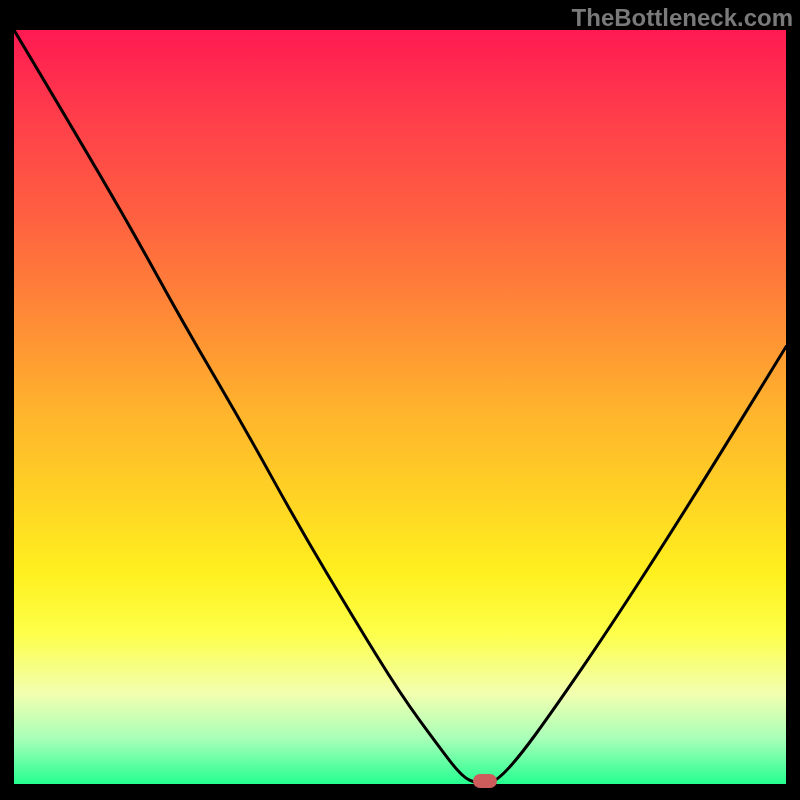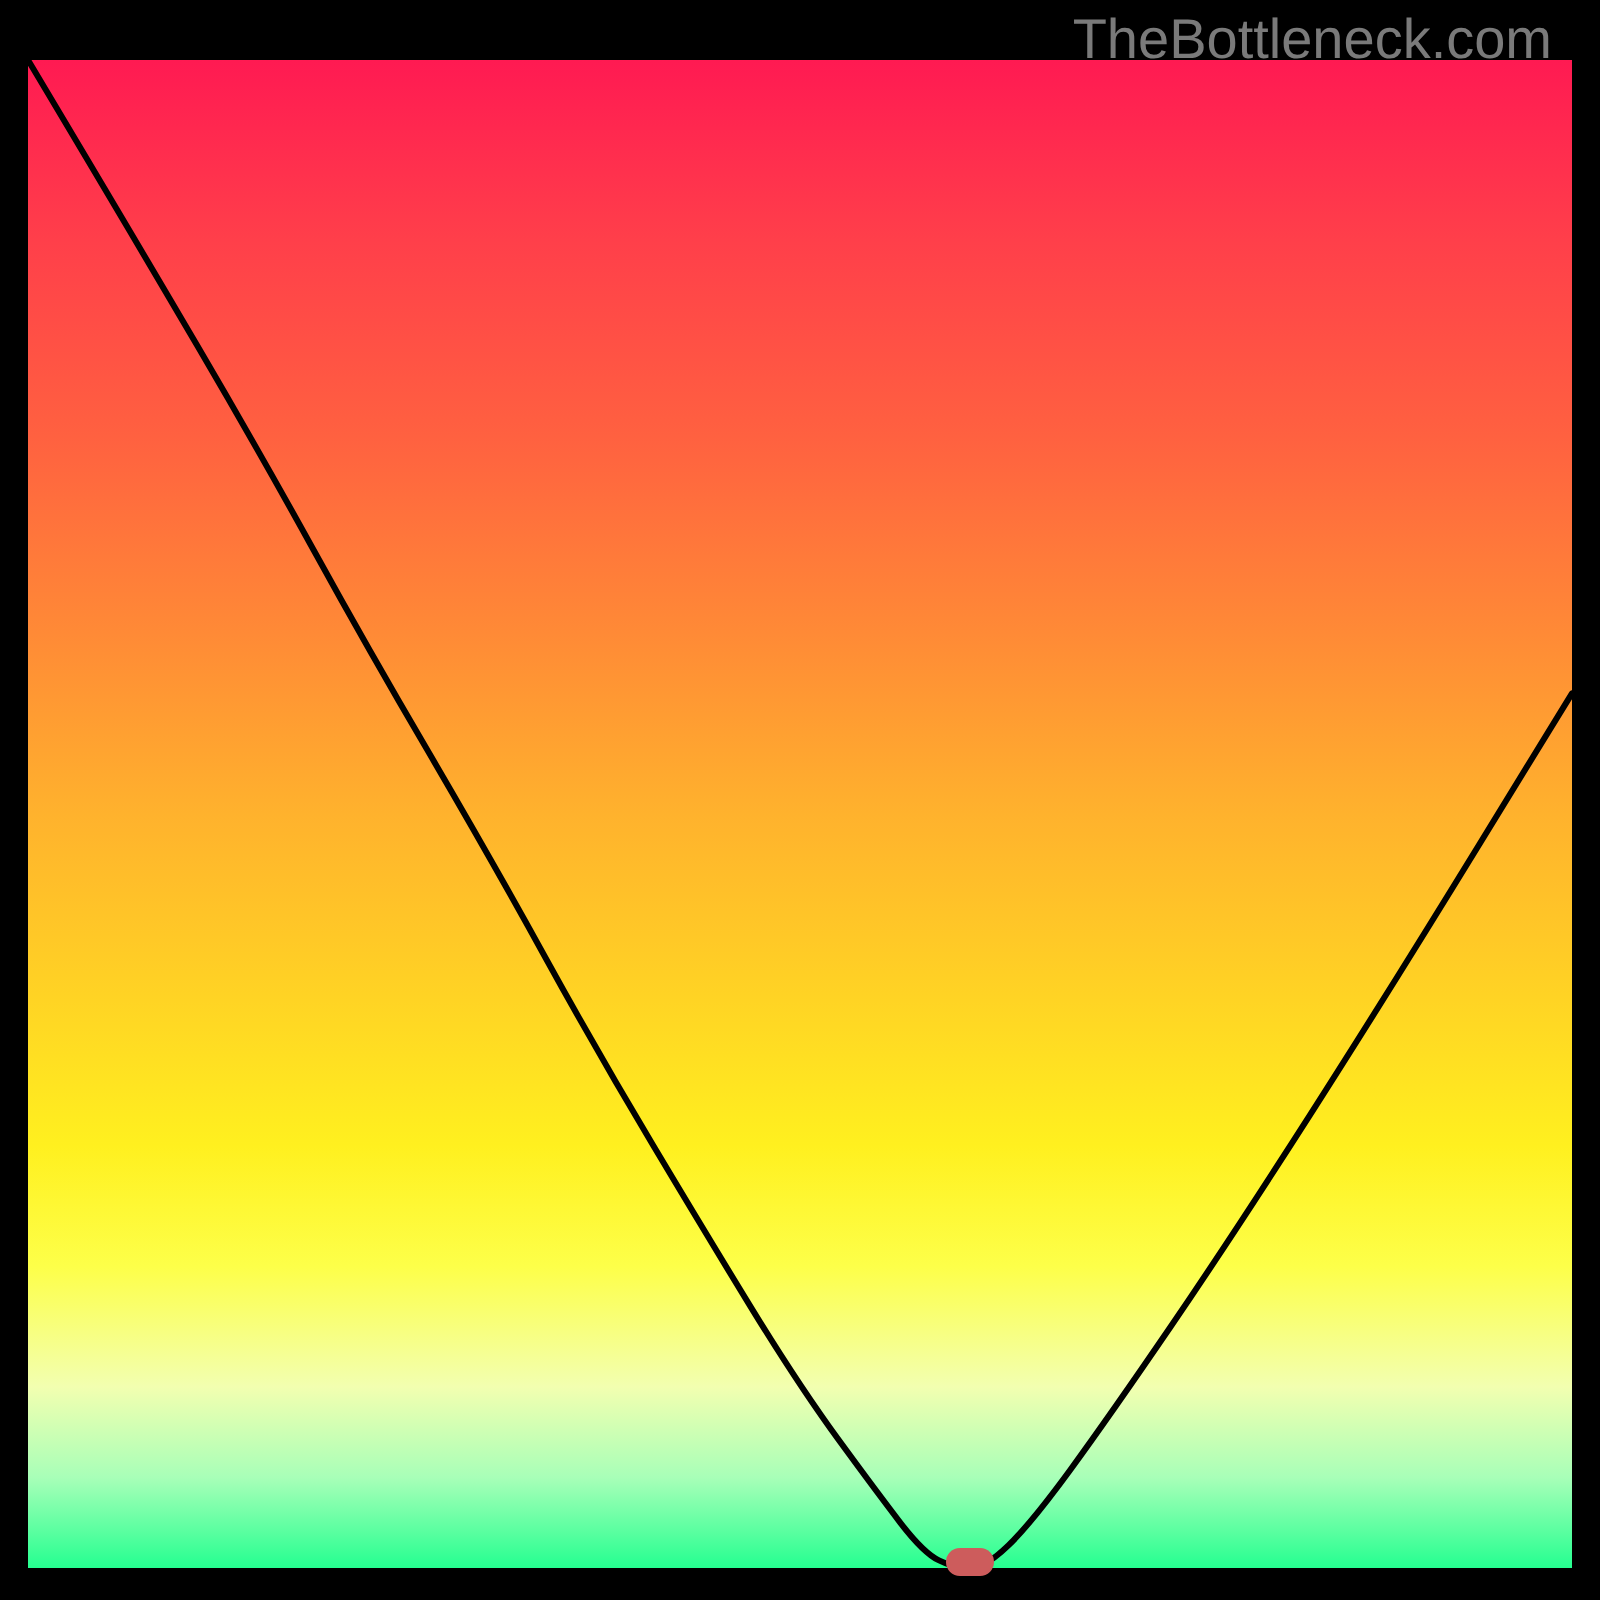--- a/index.html
+++ b/index.html
@@ -13,24 +13,24 @@
   }
   .container {
     position: relative;
     width: 800px;
     height: 800px;
     background: #000;
   }
   .watermark {
     position: absolute;
     top: 4px;
-    right: 24px;
+    right: 7px;
     color: #7a7a7a;
-    font-size: 28px;
-    font-weight: 400;
+    font-size: 24px;
+    font-weight: 700;
     z-index: 10;
   }
   .chart-box {
     position: absolute;
     left: 14px;
     top: 30px;
     width: 772px;
     height: 754px;
     background: linear-gradient(
       to bottom,

